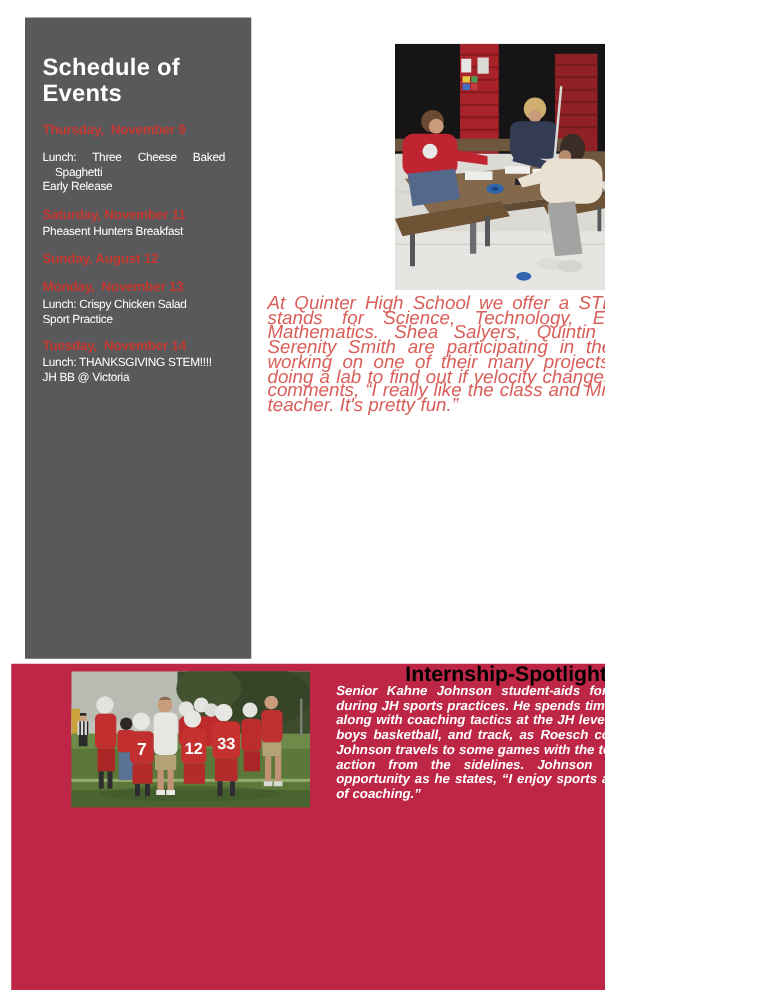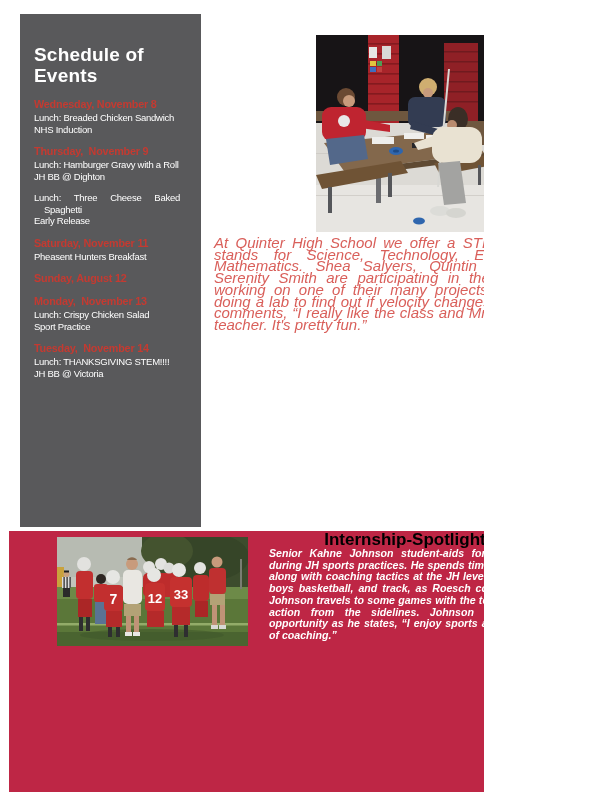--- a/index.html
+++ b/index.html
@@ -60,34 +60,23 @@
 </head>
 <body>
 
 <div class="page">
 
   <div class="sidebar">
     <div class="sidebar-title">Schedule of Events</div>
 
     <div class="days">
 
-      <div class="day">
-        <div class="day-date">Wednesday, November 8</div>
-        <div class="day-items">
-          <div class="item">Lunch: Breaded Chicken Sandwich</div>
-          <div class="item">NHS Induction</div>
-        </div>
-      </div>
 
       <div class="day">
         <div class="day-date">Thursday,  November 9</div>
-        <div class="day-items">
-          <div class="item">Lunch: Hamburger Gravy with a Roll</div>
-          <div class="item">JH BB @ Dighton</div>
-        </div>
       </div>
 
       <div class="day">
         <div class="day-items">
           <div class="item narrow">Lunch: Three Cheese Baked Spaghetti</div>
           <div class="item">Early Release</div>
         </div>
       </div>
 
       <div class="day">

